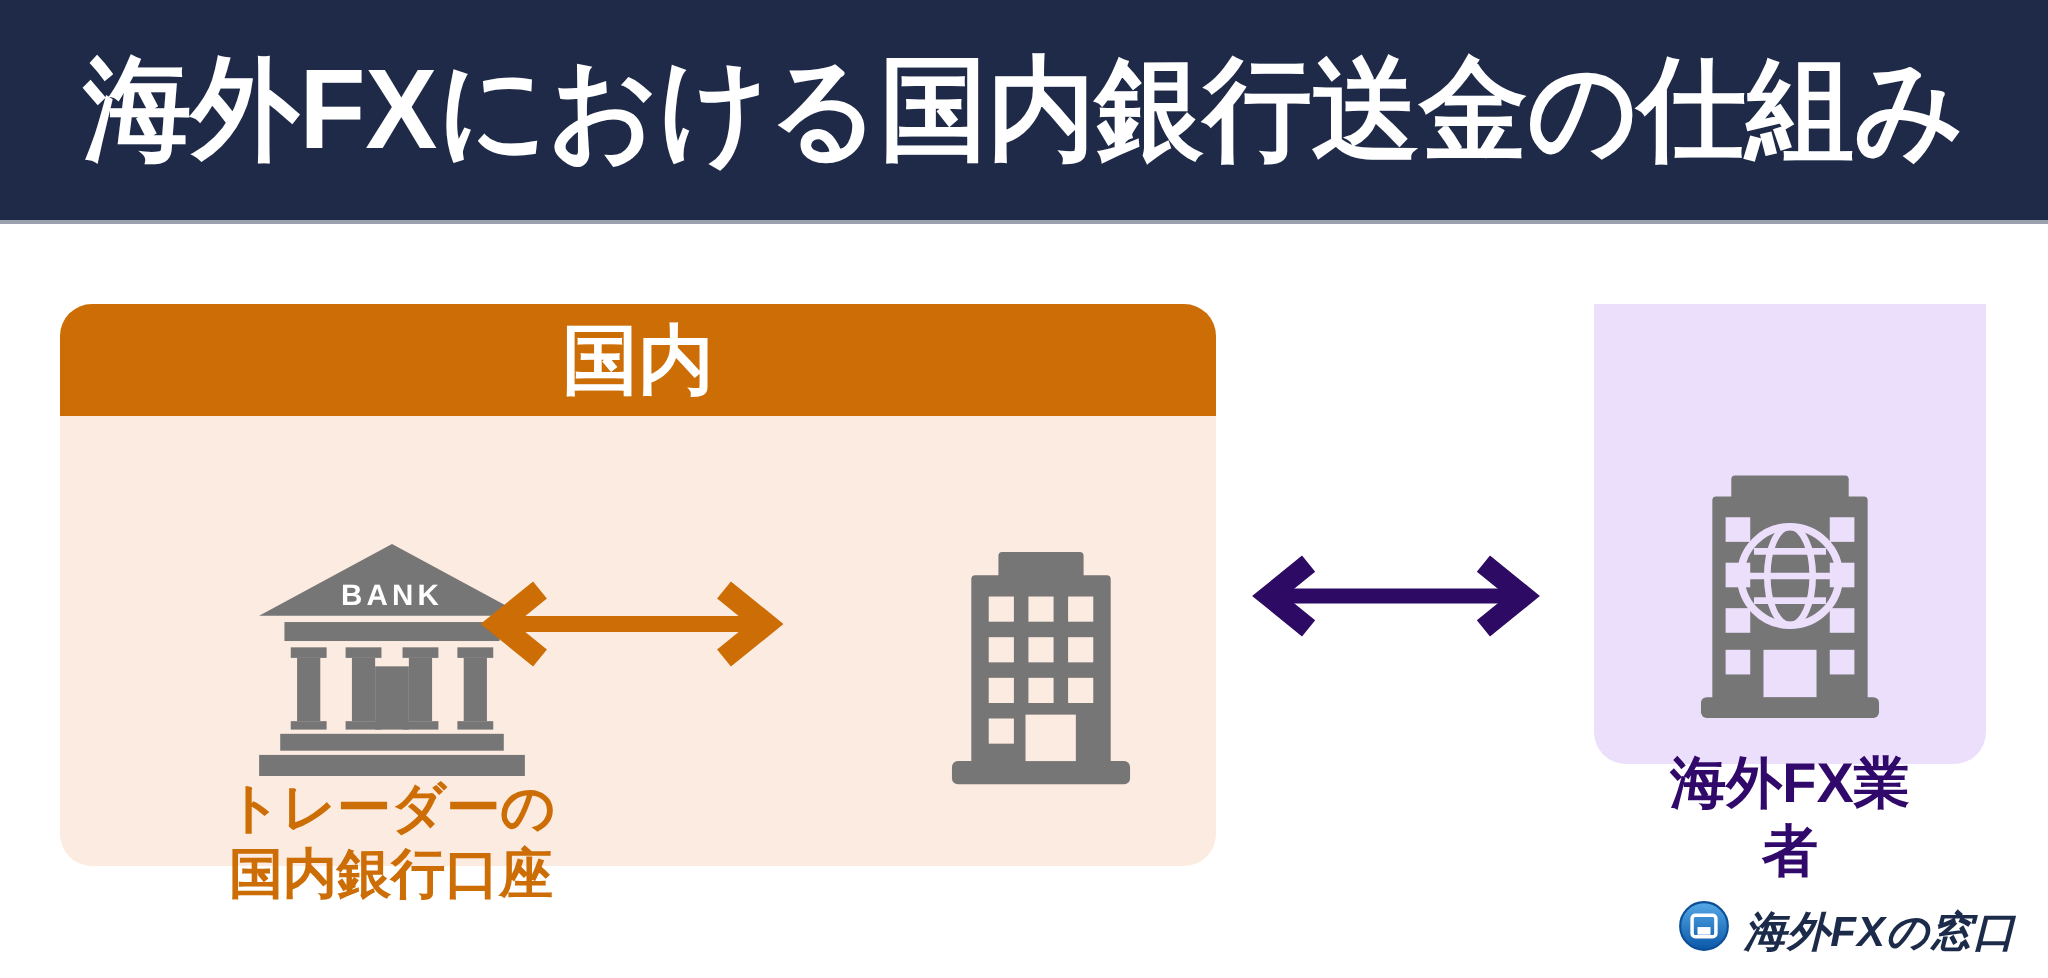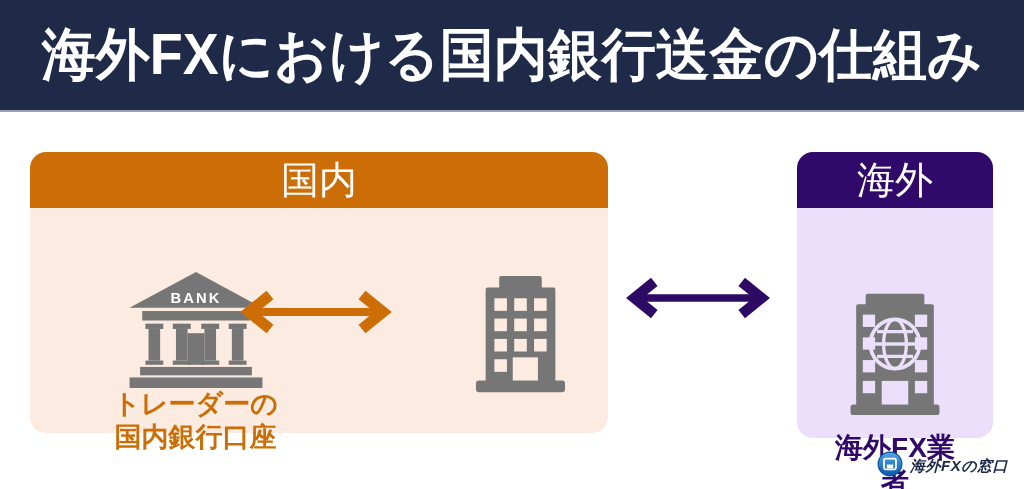--- a/index.html
+++ b/index.html
@@ -22,21 +22,21 @@
     margin: 0; color: #ffffff; font-size: 54px; font-weight: 900;
     letter-spacing: 0px; transform: scaleY(1.05);
     white-space: nowrap;
   }
 
   
   .region-box { position: absolute; border-radius: 16px; }
   .region-box .region-header {
     height: 56px; border-radius: 16px 16px 0 0;
     display: flex; align-items: center; justify-content: center;
-    color: #fff; font-size: 38px; font-weight: 400;
+    color: #fff; font-size: 38px; font-weight: 700;
   }
   .region-box .region-body { border-radius: 0 0 16px 16px; position: relative; }
 
   .domestic-box { left: 30px; top: 152px; width: 578px; height: 281px; }
   .domestic-box .region-header { background: #cc6d05; }
   .domestic-box .region-body { background: #fcebe0; height: 225px; padding-left: 20px; }
 
   .overseas-box { left: 797px; top: 152px; width: 196px; height: 286px; }
   .overseas-box .region-header { background: #30096b; }
   .overseas-box .region-body { background: #ecdffb; height: 230px; }
@@ -59,21 +59,21 @@
   .arrow { position: absolute; line-height: 0; }
   .arrow-domestic { left: 236px; top: 290px; }
   .arrow-cross    { left: 622px; top: 276px; }
 
   
   .site-logo {
     position: absolute; right: 16px; bottom: 8px;
     display: flex; align-items: center; gap: 7px;
   }
   .site-logo .logo-text {
-    color: #1c2b4a; font-size: 15px; font-weight: 800; font-style: italic;
+    color: #1c2b4a; font-size: 21px; font-weight: 800; font-style: italic;
     letter-spacing: 0.5px;
   }
 </style>
 </head>
 <body>
 
 <div class="canvas">
 
   <div class="title-bar">
     <h1>海外FXにおける国内銀行送金の仕組み</h1>
@@ -156,23 +156,20 @@
     <svg width="152" height="44" viewBox="0 0 160 44">
       <g stroke="#2d0a63" fill="none">
         <line x1="18" y1="22" x2="142" y2="22" stroke-width="8"></line>
         <polyline points="34,5 13,22 34,39" stroke-width="11"></polyline>
         <polyline points="126,5 147,22 126,39" stroke-width="11"></polyline>
       </g>
     </svg>
   </div>
 
   <div class="region-box overseas-box">
-    <div class="region-header">
-      <span>海外</span>
-    </div>
     <div class="region-body">
 
       <div class="entity broker-entity">
         <span class="icon-wrap">
           <svg width="108" height="125" viewBox="0 0 110 132">
             <g fill="#767676">
               <rect x="24" y="4" width="62" height="13" rx="2"></rect>
               <rect x="14" y="15" width="82" height="108" rx="2"></rect>
               <rect x="8" y="121" width="94" height="11" rx="3"></rect>
             </g>

